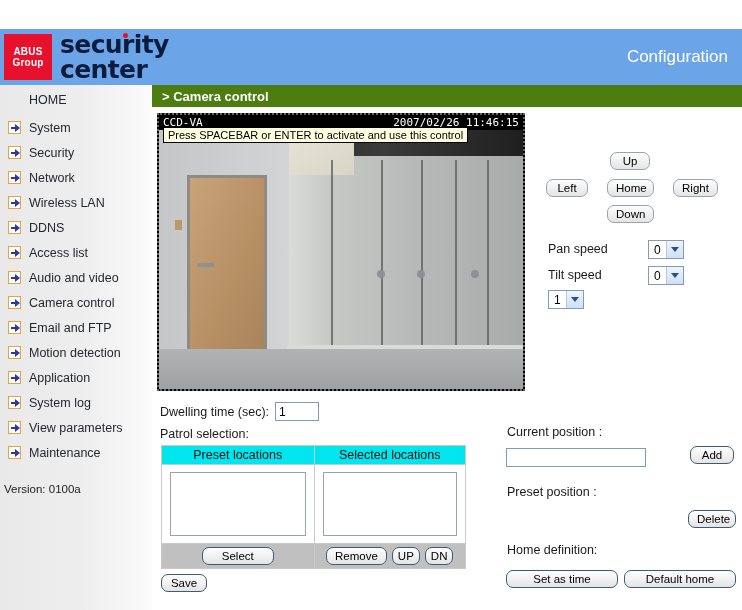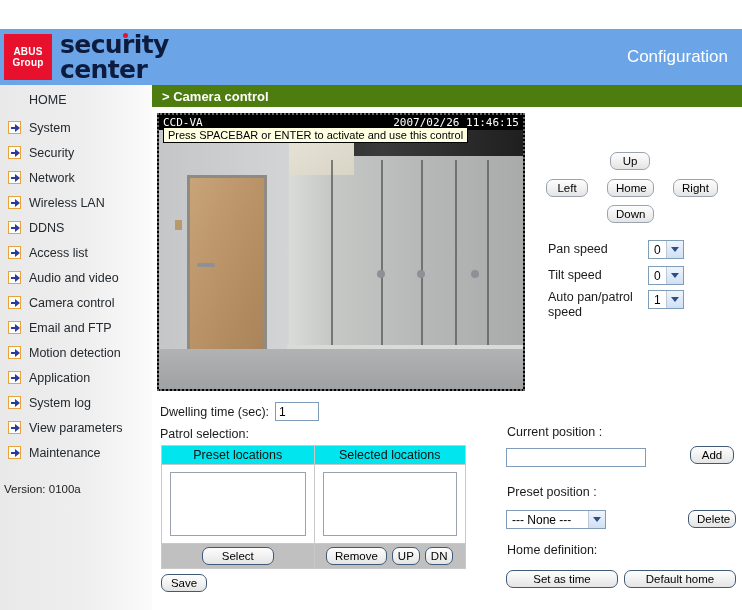--- a/index.html
+++ b/index.html
@@ -530,21 +530,20 @@
     <div class="speed-row" style="left:396px; top:159px;">
       <span class="speed-label">Tilt speed</span>
       <span class="sel" style="width:36px">
         <span class="val">0</span>
         <span class="arrow">
             <i></i>
           </span>
       </span>
     </div>
     <div class="speed-row" style="left:396px; top:183px;">
-      <span class="speed-label">Auto pan/patrol speed</span>
       <span class="sel" style="width:36px; align-self:flex-start">
         <span class="val">1</span>
         <span class="arrow">
             <i></i>
           </span>
       </span>
     </div>
 
     <div class="pad" style="left:8px; top:295px; display:flex; align-items:center;">
       <span class="lbl">Dwelling time (sec):</span>
@@ -576,26 +575,20 @@
       </div>
     </div>
 
     <button class="btn dark pad" style="left:9px; top:467px; width:46px;">Save</button>
 
     <div class="pad lbl" style="left:355px; top:318px;">Current position :</div>
     <input class="txtinput pad" style="left: 354px; top: 341px; width: 140px;" type="text" value="">
     <button class="btn dark pad" style="left:538px; top:339px; width:44px;">Add</button>
 
     <div class="pad lbl" style="left:355px; top:378px;">Preset position :</div>
-    <span class="sel pad" style="left:354px; top:403px; width:100px;">
-      <span class="val">--- None ---</span>
-      <span class="arrow">
-          <i></i>
-        </span>
-    </span>
     <button class="btn dark pad" style="left:536px; top:403px; width:48px;">Delete</button>
 
     <div class="pad lbl" style="left:355px; top:436px;">Home definition:</div>
     <button class="btn dark pad" style="left:354px; top:463px; width:112px;">Set as time</button>
     <button class="btn dark pad" style="left:472px; top:463px; width:112px;">Default home</button>
 
   </div>
 </div>
 
 </body></html>

